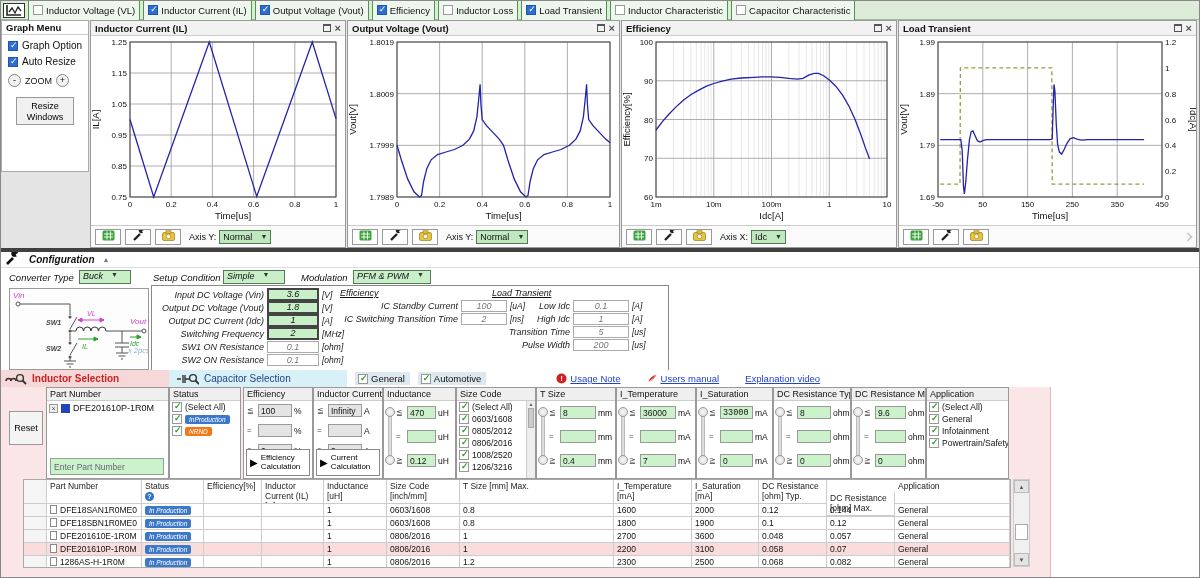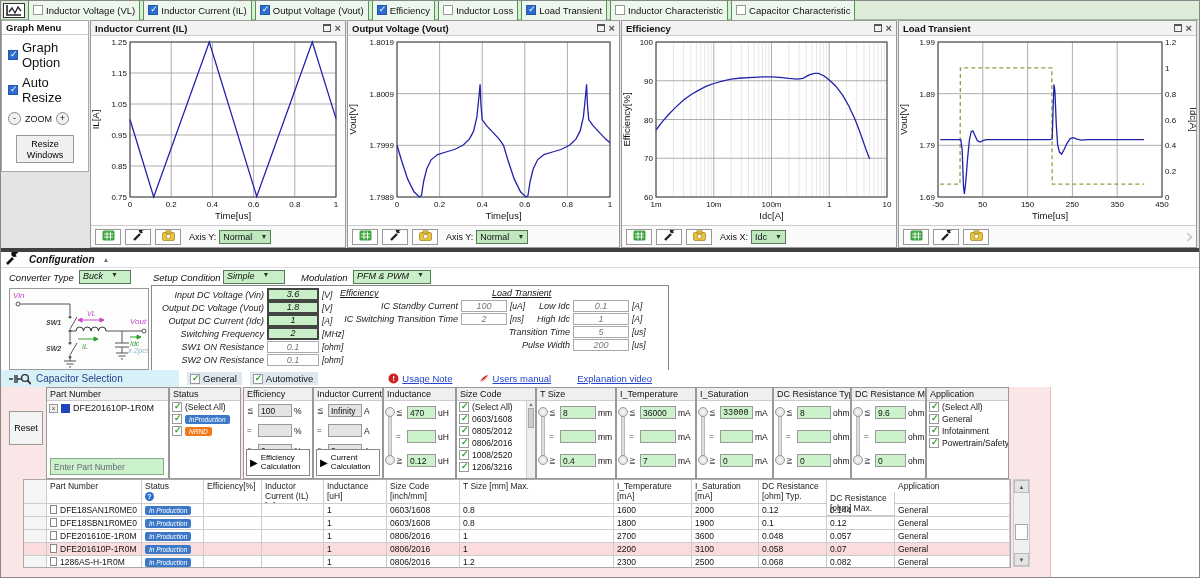--- a/index.html
+++ b/index.html
@@ -15,21 +15,21 @@
   .cb { width:10px; height:10px; border:1px solid #999; background:#fff; position:relative; flex:none; display:inline-block; }
   .cb.blue { background:#2d6fd0; border-color:#2255a8; }
   .cb.blue::after { content:"✓"; color:#fff; position:absolute; left:1px; top:-2px; font-size:9px; }
   .cb.green::after { content:"✓"; color:#2f9e2f; position:absolute; left:1px; top:-2px; font-size:9px; font-weight:bold; }
 
   
   #main-row { position:absolute; left:0; top:19px; width:1200px; height:228px; background:#e4e4e4; display:flex; gap:1px; }
   #graph-menu { width:88px; flex:none; }
   #gm-box { background:#fff; border:1px solid #aaa; height:152px; }
   #gm-title { height:14px; border-bottom:1px solid #ccc; font-weight:bold; font-size:9.5px; padding:1px 4px; }
-  .gm-opt { display:flex; align-items:center; gap:4px; padding:5px 4px 0 6px; font-size:13px; }
+  .gm-opt { display:flex; align-items:center; gap:4px; padding:5px 4px 0 6px; font-size:10px; }
   #gm-zoom { display:flex; align-items:center; gap:4px; padding:7px 4px 0 6px; font-size:9px; }
   .zoombtn { width:13px; height:13px; border:1px solid #888; border-radius:50%; background:#f2f2f2; text-align:center; line-height:11px; font-size:9px; }
   #gm-resize { display:block; margin:10px auto 0; width:58px; height:28px; border:1px solid #999; background:#f0f0f0; font-size:9px; line-height:1.2; text-align:center; padding-top:2px; font-family:"Liberation Sans",sans-serif; }
 
   .chart-panel { background:#fff; border:1px solid #999; display:flex; flex-direction:column; flex:none; }
   .ptitle { height:15px; background:#f2f2f2; border-bottom:1px solid #ccc; display:flex; align-items:center; padding:0 4px; font-weight:bold; font-size:9.5px; }
   .ptitle .sp { flex:1; }
   .winmax { width:8px; height:8px; border:1px solid #555; border-top-width:2px; margin-left:4px; flex:none; }
   .winclose { margin-left:4px; color:#555; font-size:11px; line-height:8px; }
   .chart-body { height:189px; position:relative; background:#fff; }
@@ -582,20 +582,28 @@
             <span class="flab" style="width: 78px;">Pulse Width</span>
             <span class="plainbox" style="width: 56px;">200</span>
             <span class="funit">[us]</span>
           </div>
         </div>
     </div>
   </div>
 
   <div id="selection">
     <div id="tabrow">
+      <div id="ind-tab">
+        <svg width="22" height="12" viewBox="0 0 22 12">
+            <path d="M1 8 a2.5 2.5 0 0 1 5 0 a2.5 2.5 0 0 1 5 0" stroke="#333" fill="none" stroke-width="1.5"></path>
+            <circle cx="15" cy="5" r="3.4" stroke="#333" fill="none" stroke-width="1.4"></circle>
+            <path d="M17.5 7.5 L21 11" stroke="#333" stroke-width="1.8"></path>
+          </svg>
+        <span>Inductor Selection</span>
+      </div>
       <div id="cap-tab">
         <svg width="22" height="12" viewBox="0 0 22 12">
             <path d="M0 7 H4 M8 7 H12 M6 3 V11 M8 3 V11" stroke="#333" fill="none" stroke-width="1.4" transform="translate(0,-1)"></path>
             <circle cx="16" cy="5" r="3.4" stroke="#333" fill="none" stroke-width="1.4"></circle>
             <path d="M18.5 7.5 L22 11" stroke="#333" stroke-width="1.8"></path>
           </svg>
         <span>Capacitor Selection</span>
       </div>
       <span class="chipcb">
           <span class="cb green"></span>

